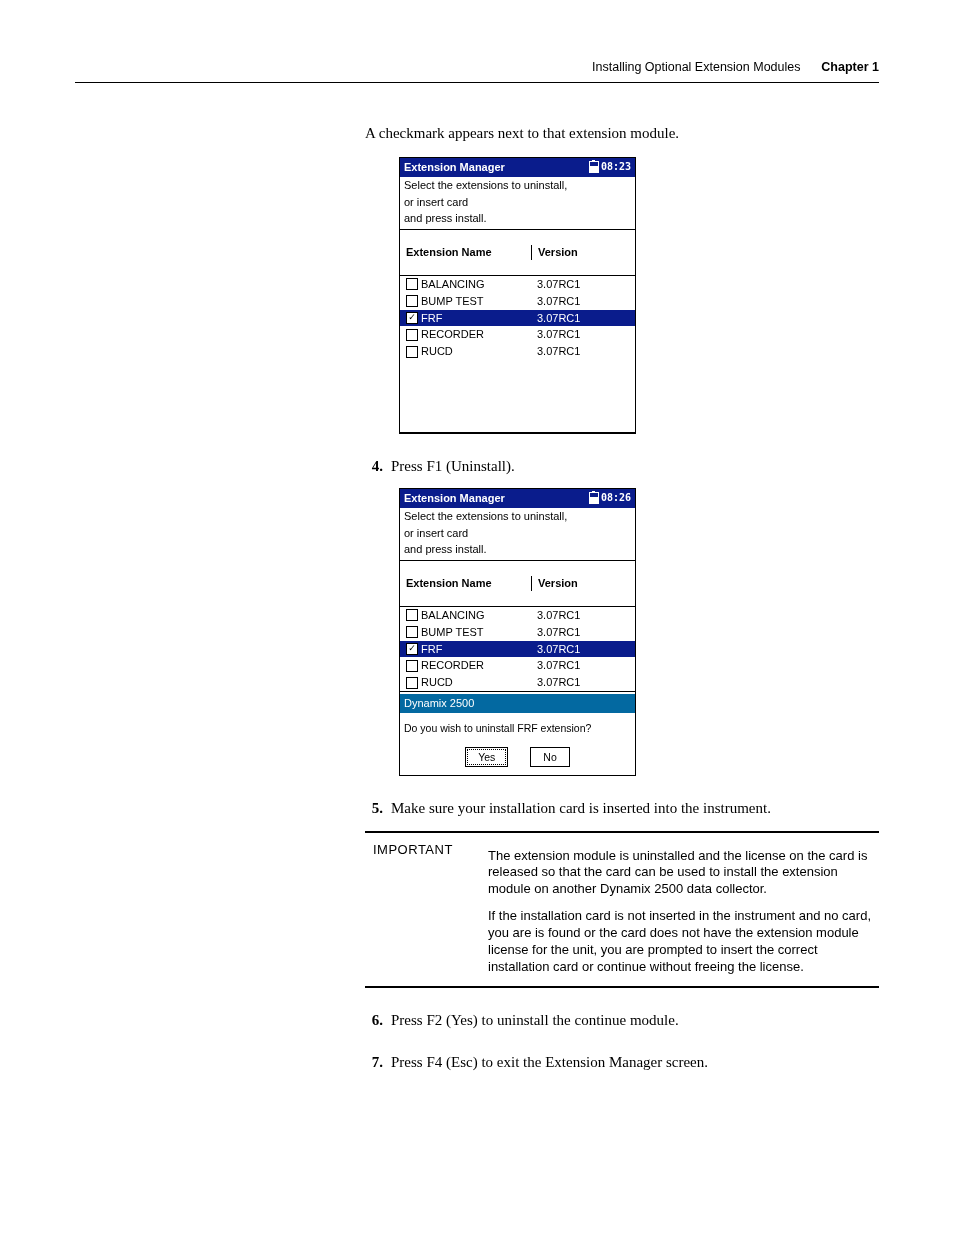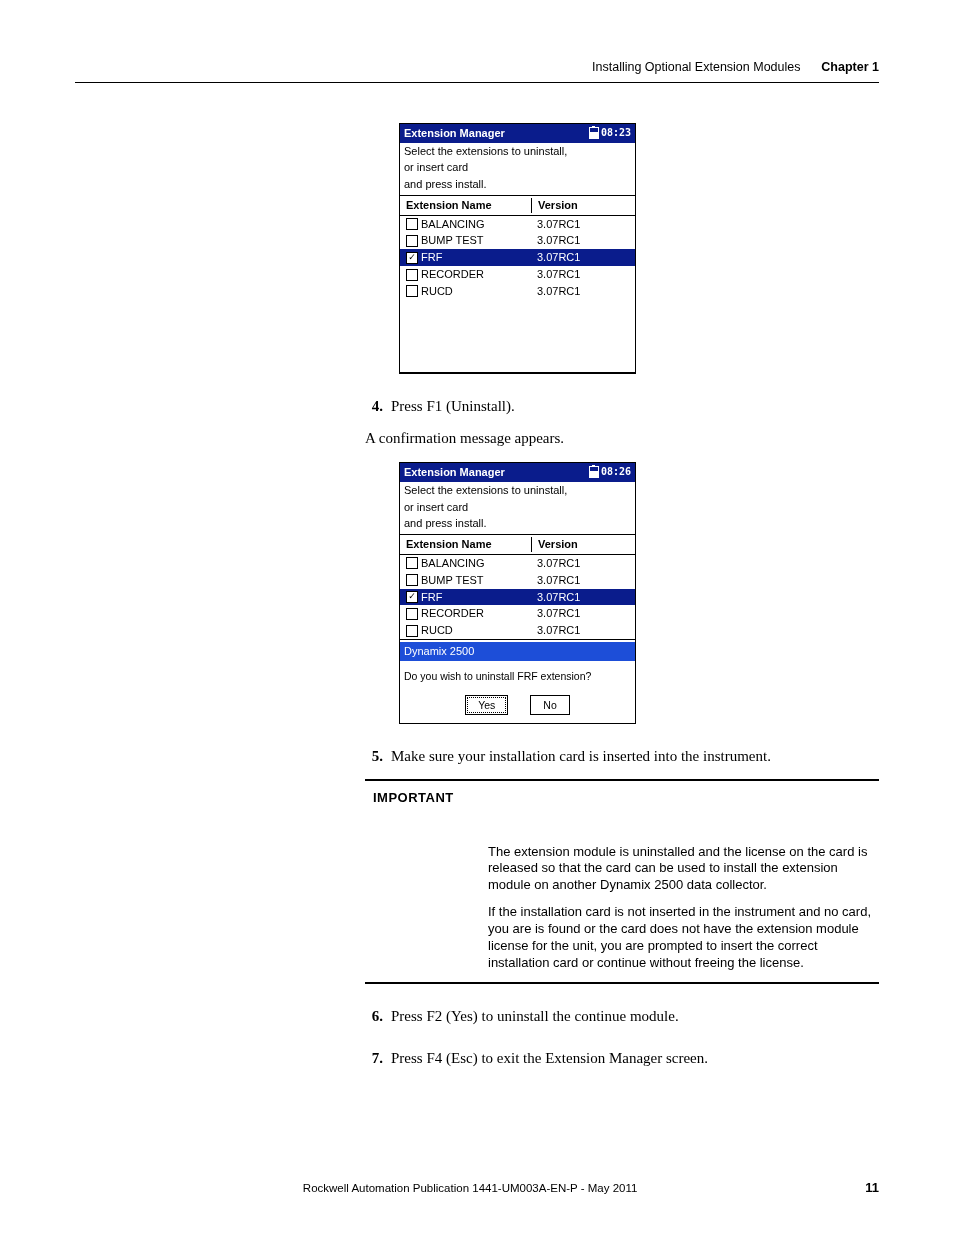--- a/index.html
+++ b/index.html
@@ -59,59 +59,59 @@
     font-size: 11px;
     gap: 11px;
   }
   .d-title .time { font-family: monospace; font-size: 10px; }
   .d-msg { padding: 2px 4px; font-size: 11px; line-height: 1.15; }
   .d-tablehead {
     display: flex;
     font-weight: bold;
     border-top: 1px solid #000;
     border-bottom: 1px solid #000;
-    padding: 2px 0;
+    padding: 15px 0;
     margin-top: 2px;
   }
   .d-tablehead .c1 { flex: 0 0 125px; padding-left: 6px; border-right: 1px solid #000; }
   .d-tablehead .c2 { flex: 1; padding-left: 6px; }
   .d-row { display: flex; padding: 1px 0; font-size: 11px; }
   .d-row .c1 { flex: 0 0 125px; padding-left: 6px; display: flex; align-items: center; gap: 3px;}
   .d-row .c2 { flex: 1; padding-left: 6px; }
   .d-row.sel { background: #0a1c8c; color: #fff; }
   .d-row.sel .cbx { background: #fff; }
   .d-row.botline { border-bottom: 1px solid #000; }
   .cbx {
     display: inline-block; width: 10px; height: 10px; border: 1px solid #000;
     background: #fff; font-size: 9px; line-height: 9px; text-align: center; color: #000;
   }
   .d-space { height: 72px; border-bottom: 1px solid #000; }
   .d-buttons { display: flex; padding: 6px 4px; gap: 3px; }
   .d-btn { border: 1px solid #000; padding: 2px 5px; font-size: 10px; text-align: center; }
-  .d-dialogtitle { background: #1d4ed8; color: #fff; font-size: 11px; padding: 2px 4px; margin-top: 2px;}
+  .d-dialogtitle { background: #0369a1; color: #fff; font-size: 11px; padding: 2px 4px; margin-top: 2px;}
   .d-dialogmsg { padding: 8px 4px 6px 4px; font-size: 10.5px; }
   .d-dialogbtns { display:flex; justify-content: center; gap: 22px; padding: 6px 4px 8px 4px; }
   .d-dbtn { border: 1px solid #000; padding: 2px 12px; font-size: 10.5px; }
   .d-dbtn.dashed { outline: 1px dotted #000; outline-offset: -3px; }
   
   .important-box {
     border-top: 2px solid #000;
     border-bottom: 2px solid #000;
     margin: 10px 0 22px 0px;
     display: flex;
     font-family: Arial, Helvetica, sans-serif;
     font-size: 13px;
   }
   .important-box .lbl {
     flex: 0 0 105px;
-    font-weight: bold;
+    font-weight: normal;
     padding: 8px 6px 6px 8px;
     letter-spacing: 0.5px;
   }
-  .important-box .body { flex: 1; padding: 15px 8px 10px 4px; line-height: 1.3; margin-top: 48px; }
+  .important-box .body { flex: 1; padding: 15px 8px 10px 4px; line-height: 1.3; }
   .important-box .body p { margin: 0 0 10px 0; }
   .important-box .body p:last-child { margin-bottom: 0; }
   .footer {
     position: absolute;
     bottom: 40px; left: 75px; right: 75px;
     font-family: Arial, Helvetica, sans-serif;
     font-size: 11.5px;
     display: flex; justify-content: space-between; align-items: baseline;
   }
   .footer .center { flex: 1; text-align: center; }
@@ -126,20 +126,21 @@
 <body>
 
 <div class="page">
   <div class="header">
     <span>Installing Optional Extension Modules</span>
     &nbsp;&nbsp;&nbsp;&nbsp;
     <span class="chap">Chapter 1</span>
   </div>
 
   <div class="content-col">
+    <p class="indent">A checkmark appears next to that extension module.</p>
 
     <div class="device">
       <div class="d-title">
         <span>Extension Manager</span>
         <span class="time"><span class="batt-icon"></span><span>08:23</span></span>
       </div>
       <div class="d-msg">Select the extensions to uninstall,</div>
       <div class="d-msg">or insert card</div>
       <div class="d-msg">and press install.</div>
       <div class="d-tablehead">
@@ -183,21 +184,20 @@
             <div class="c2">3.07RC1</div>
           </div>
         </div>
       <div class="d-space"></div>
     </div>
 
     <div class="step">
       <div class="num">4.</div>
       <div class="txt">Press F1 (Uninstall).</div>
     </div>
-    <p class="indent">A confirmation message appears.</p>
 
     <div class="device">
       <div class="d-title">
         <span>Extension Manager</span>
         <span class="time"><span class="batt-icon"></span><span>08:26</span></span>
       </div>
       <div class="d-msg">Select the extensions to uninstall,</div>
       <div class="d-msg">or insert card</div>
       <div class="d-msg">and press install.</div>
       <div class="d-tablehead">
@@ -265,18 +265,13 @@
     <div class="step">
       <div class="num">6.</div>
       <div class="txt">Press F2 (Yes) to uninstall the continue module.</div>
     </div>
     <div class="step">
       <div class="num">7.</div>
       <div class="txt">Press F4 (Esc) to exit the Extension Manager screen.</div>
     </div>
   </div>
 
-  <div class="footer">
-    <span></span>
-    <span class="center">Rockwell Automation Publication 1441-UM003A-EN-P - May 2011</span>
-    <span class="pg">11</span>
-  </div>
 </div>
 
 </body></html>

